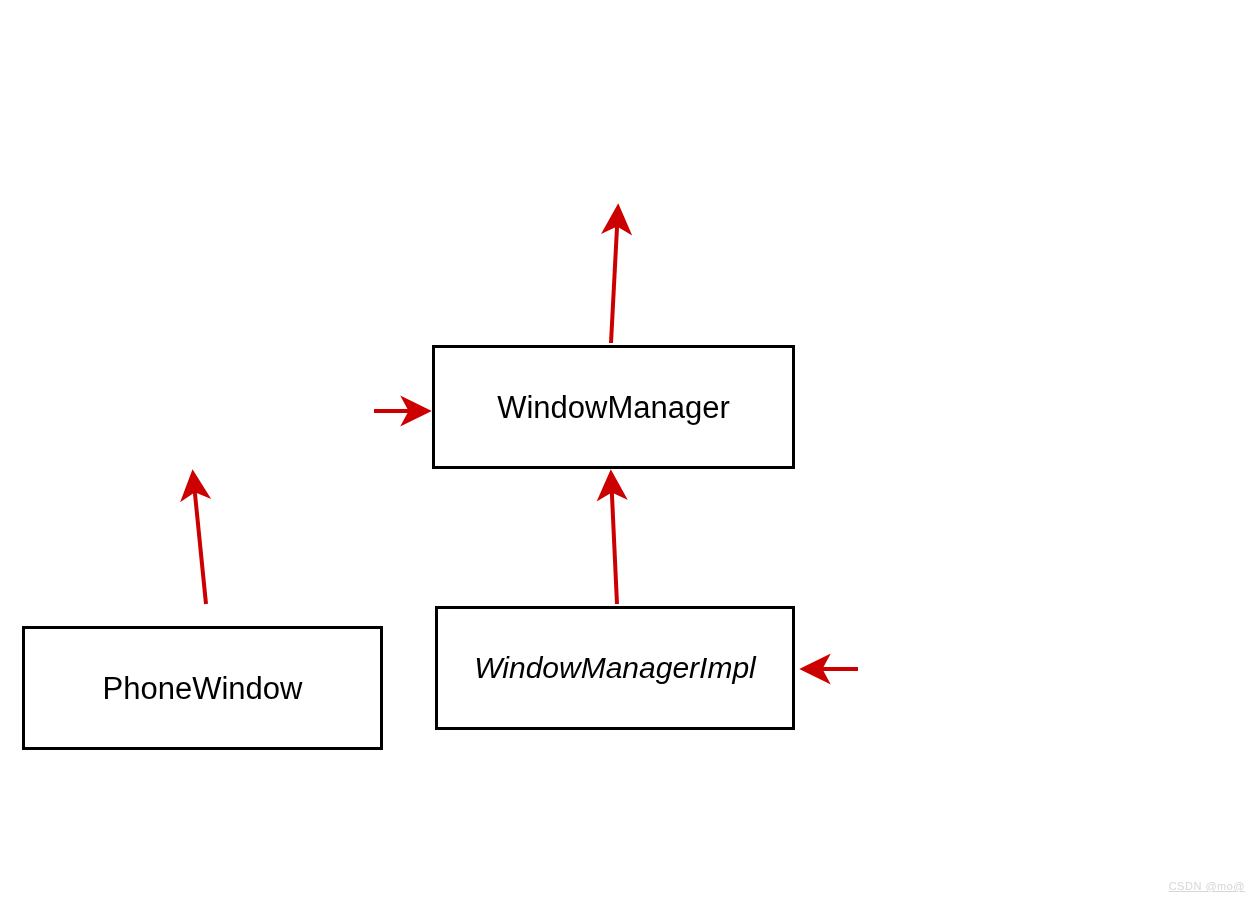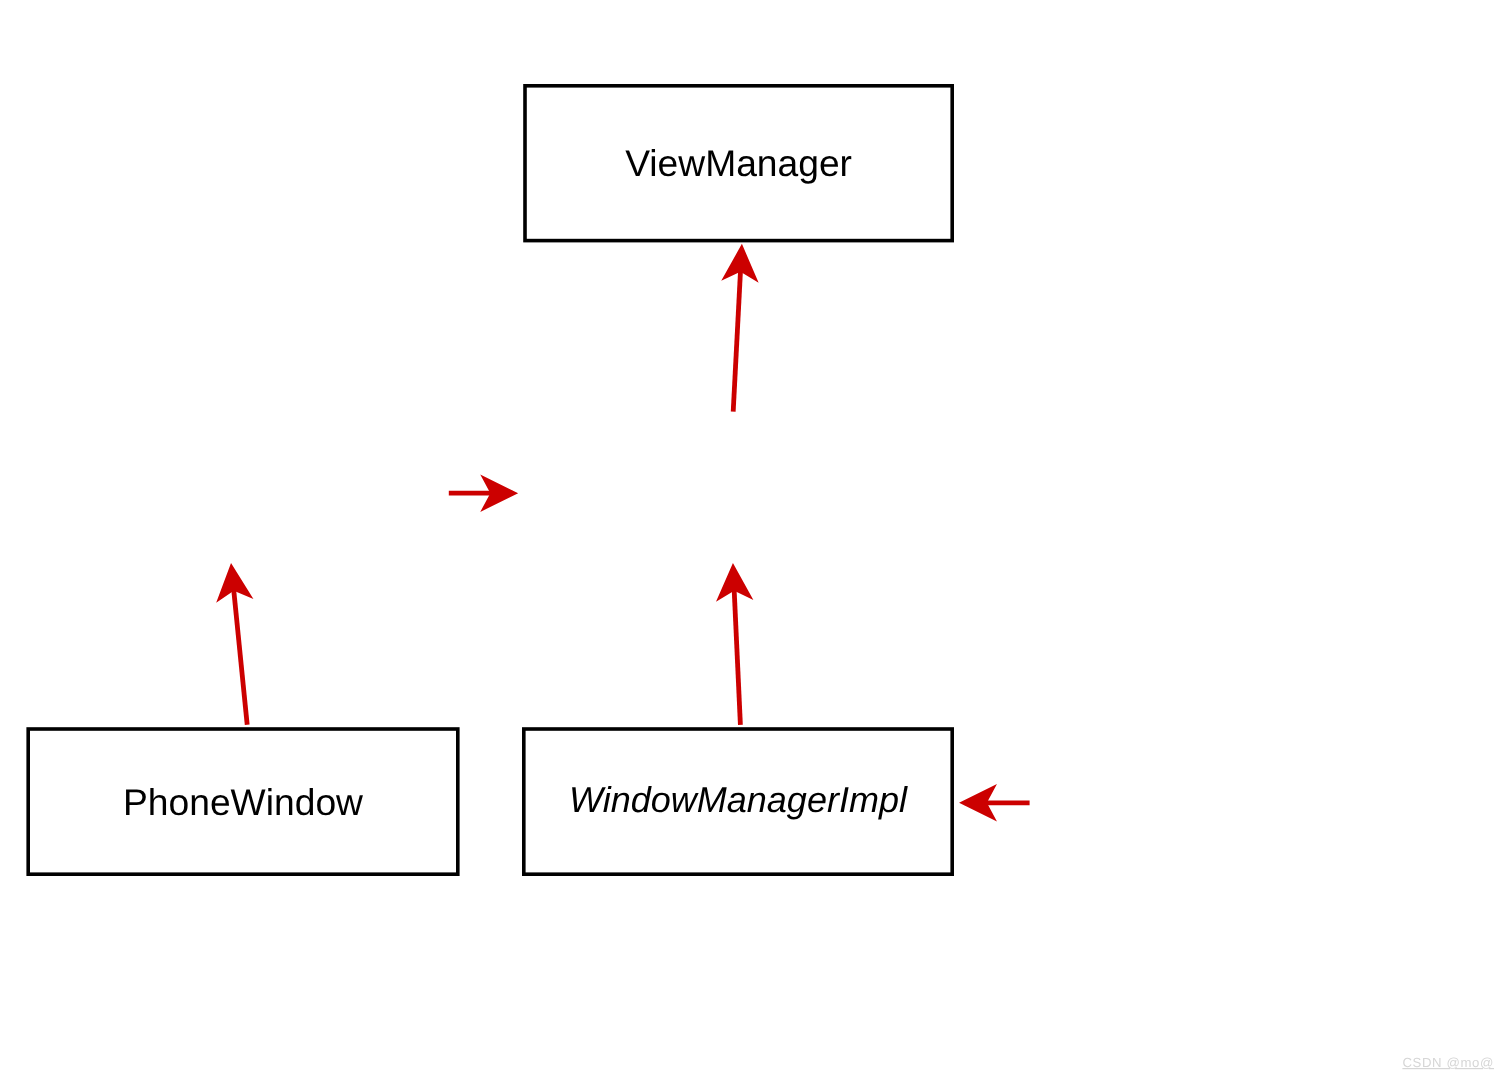--- a/index.html
+++ b/index.html
@@ -29,21 +29,21 @@
     font-size: 31px;
     font-weight: 400;
     color: #000000;
     line-height: 1;
     white-space: nowrap;
     letter-spacing: 0px;
   }
   #n-viewmanager      { left: 436px; top: 70px;  width: 359px; height: 132px; }
   #n-window           { left: 11px;  top: 345px; width: 361px; height: 124px; }
   #n-windowmanager    { left: 432px; top: 345px; width: 363px; height: 124px; }
-  #n-phonewindow      { left: 22px;  top: 606px; width: 361px; height: 124px; }
+  #n-phonewindow      { left: 22px;  top: 626px; width: 361px; height: 124px; }
   #n-windowmanagerimpl{ left: 435px; top: 606px; width: 360px; height: 124px; font-style: italic; }
   #n-windowmanagerglobal { left: 860px; top: 606px; width: 361px; height: 124px; }
 
   #n-windowmanagerimpl .node-label { font-size: 30px; }
   #n-windowmanagerglobal .node-label { font-size: 30px; }
 
   #edges {
     position: absolute;
     left: 0;
     top: 0;
@@ -89,25 +89,25 @@
 
     <g>
       <line x1="617" y1="604" x2="611" y2="474" stroke="#cc0000" stroke-width="4" marker-end="url(#arrowhead-red)"></line>
     </g>
 
     <g>
       <line x1="858" y1="669" x2="804" y2="669" stroke="#cc0000" stroke-width="4" marker-end="url(#arrowhead-red)"></line>
     </g>
   </svg>
 
-  <div class="node" id="n-viewmanager">
-    <span class="node-label">ViewManager</span>
-  </div>
 
 
+  <div class="node" id="n-windowmanager">
+    <span class="node-label">WindowManager</span>
+  </div>
 
   <div class="node" id="n-phonewindow">
     <span class="node-label">PhoneWindow</span>
   </div>
 
   <div class="node" id="n-windowmanagerimpl">
     <span class="node-label">WindowManagerImpl</span>
   </div>
 
 

